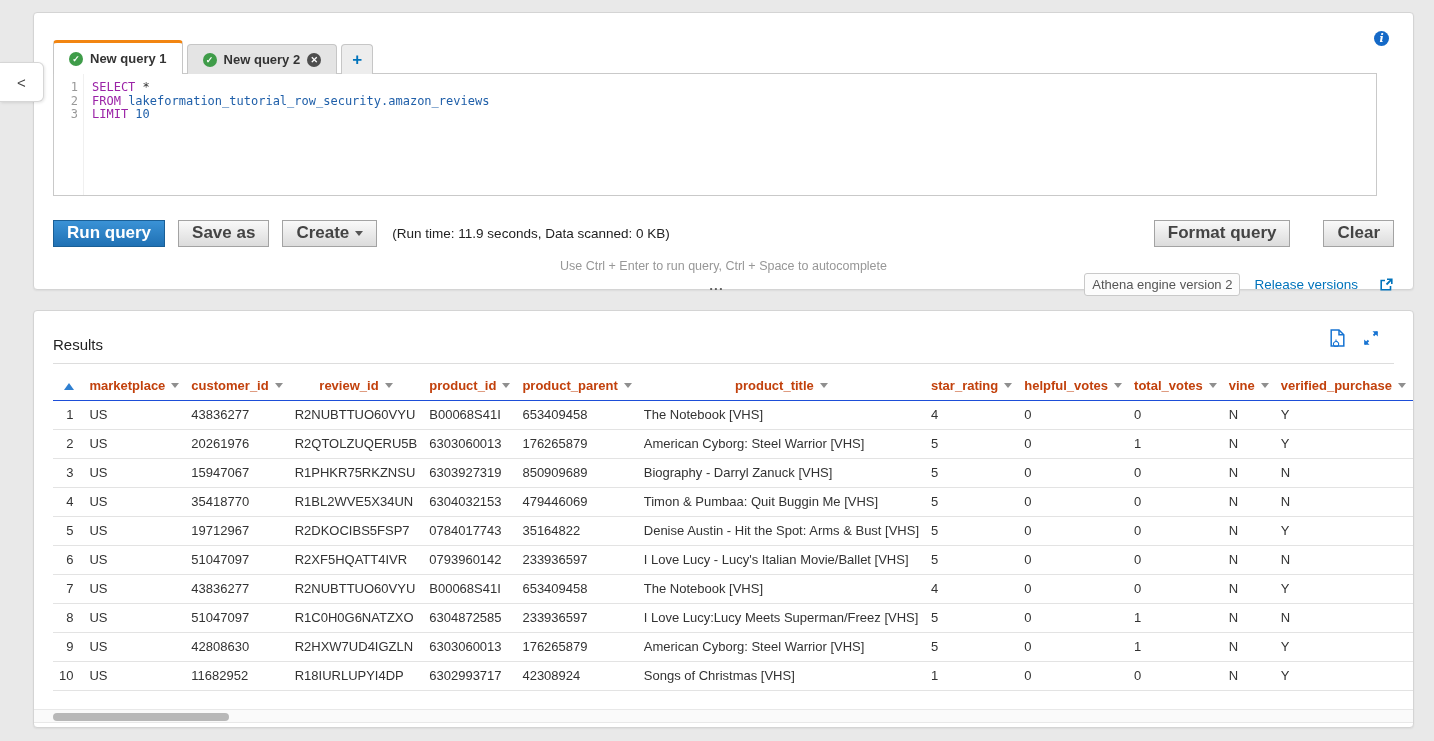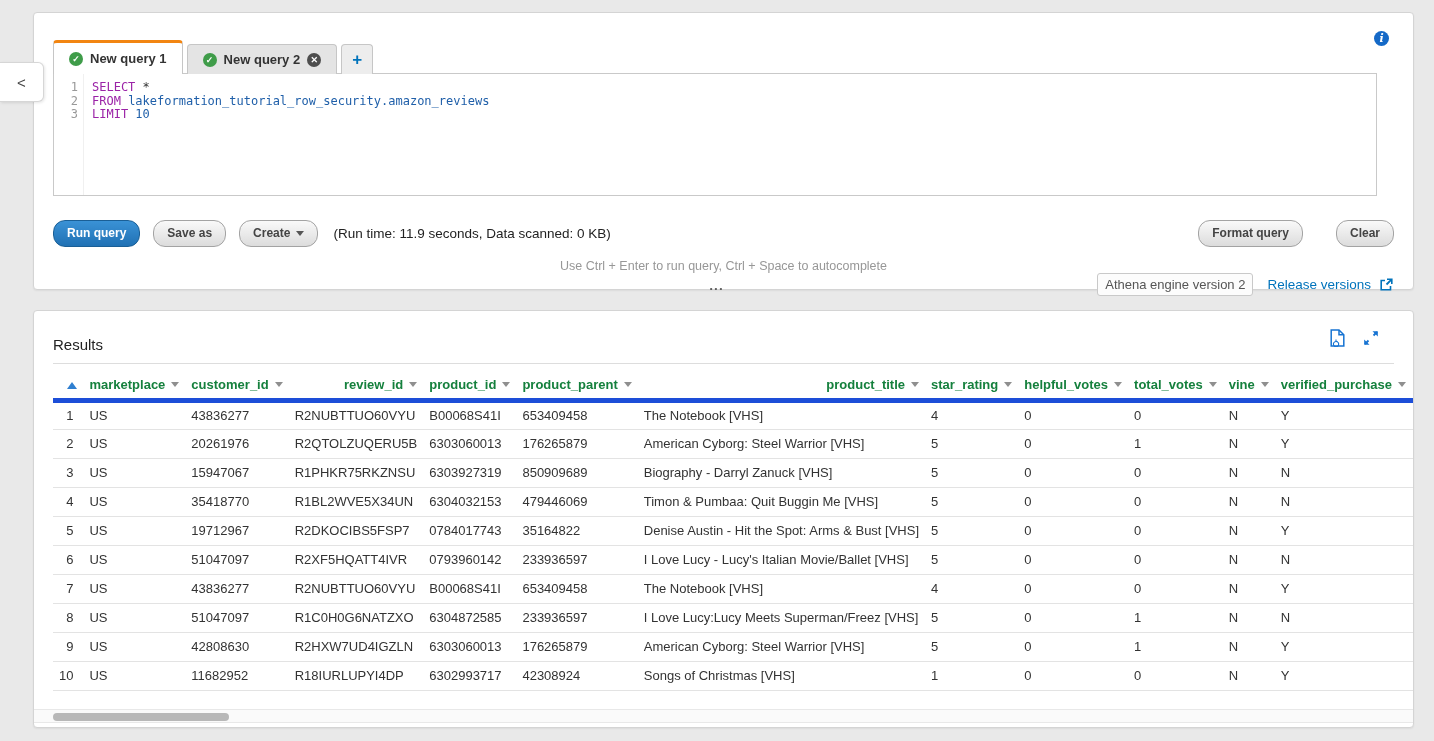--- a/index.html
+++ b/index.html
@@ -73,23 +73,23 @@
   .tok-identifier { color: #1f5fa9; }
   .tok-number { color: #1f5fa9; }
   .tok-plain { color: #333; }
 
   
   .actions { position: absolute; left: 19px; right: 19px; top: 206px; height: 28px; display: flex; align-items: center; }
   .btn {
     display: inline-flex; align-items: center; justify-content: center; gap: 6px;
     height: 27px; padding: 0 13px;
     background: linear-gradient(#f9f9f9, #dcdcdc);
-    border: 1px solid #a3a3a3; border-radius: 12px;
+    border: 1px solid #a3a3a3; border-radius: 0;
     font-family: "Liberation Sans", sans-serif;
-    font-size: 12px; font-weight: bold; color: #444; cursor: pointer; white-space: nowrap;
+    font-size: 17px; font-weight: bold; color: #444; cursor: pointer; white-space: nowrap;
   }
   .btn-primary {
     background: linear-gradient(#3a92d6, #2071b4);
     border-color: #1a5f96; color: #fff;
   }
   .btn + .btn { margin-left: 13px; }
   .chevron-down {
     width: 0; height: 0; border-left: 4px solid transparent; border-right: 4px solid transparent;
     border-top: 5px solid #555; display: inline-block;
   }
@@ -97,35 +97,35 @@
   .actions-right { margin-left: auto; display: flex; align-items: center; gap: 20px; }
 
   
   .hints { position: absolute; left: 19px; right: 19px; top: 246px; display: flex; align-items: center; flex-direction: column; }
   .hint-text { font-size: 12.5px; color: #979797; }
   .hints-right { margin-left: auto; display: flex; align-items: center; gap: 14px; }
   .engine-badge {
     border: 1px solid #c9c9c9; border-radius: 3px; background: #fcfcfc;
     padding: 3px 7px; font-size: 13px; color: #555; white-space: nowrap;
   }
-  .release-link { color: #0073bb; font-size: 13.5px; text-decoration: none; display: inline-flex; align-items: center; gap: 8px; cursor: pointer; }
+  .release-link { color: #0073bb; font-size: 13.5px; text-decoration: none; display: inline-flex; align-items: center; gap: 21px; cursor: pointer; }
 
   
   .results-title { position: absolute; left: 19px; top: 25px; font-size: 15px; font-weight: normal; color: #222; }
   .results-icons { position: absolute; right: 34px; top: 18px; display: flex; gap: 18px; align-items: center; }
   .results-icons > span { cursor: pointer; display: inline-flex; }
   .results-hr { position: absolute; left: 19px; right: 19px; top: 52px; border-top: 1px solid #ddd; }
 
   table.results-table {
     position: absolute; left: 19px; top: 60px;
     border-collapse: collapse; table-layout: fixed; font-size: 13px;
   }
   .results-table th {
-    height: 29px; padding: 0 6px; text-align: right; font-weight: bold; color: #15803d;
-    border-bottom: 5px solid #1d4ed8; white-space: nowrap; overflow: hidden; cursor: pointer;
+    height: 29px; padding: 0 6px; text-align: center; font-weight: bold; color: #c2410c;
+    border-bottom: 1px solid #1d4ed8; white-space: nowrap; overflow: hidden; cursor: pointer;
   }
   .results-table td {
     height: 29px; padding: 0 6px; color: #333;
     border-bottom: 1px solid #e3e3e3; white-space: nowrap; overflow: hidden;
   }
   .results-table td.rownum { text-align: right; padding-right: 10px; }
   .filter-caret {
     display: inline-block; width: 0; height: 0; margin-left: 6px; vertical-align: 2px;
     border-left: 4px solid transparent; border-right: 4px solid transparent; border-top: 5px solid #8f8f8f;
   }

